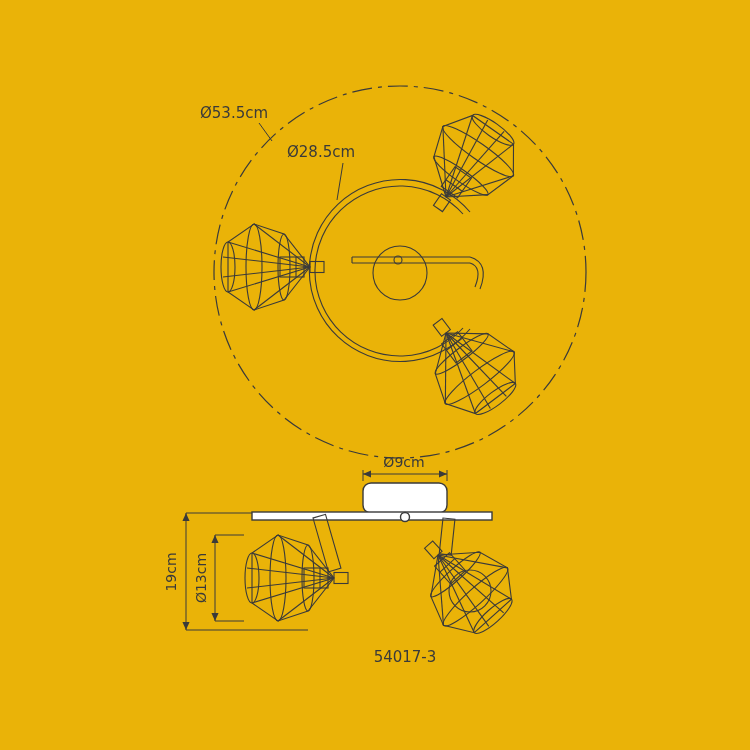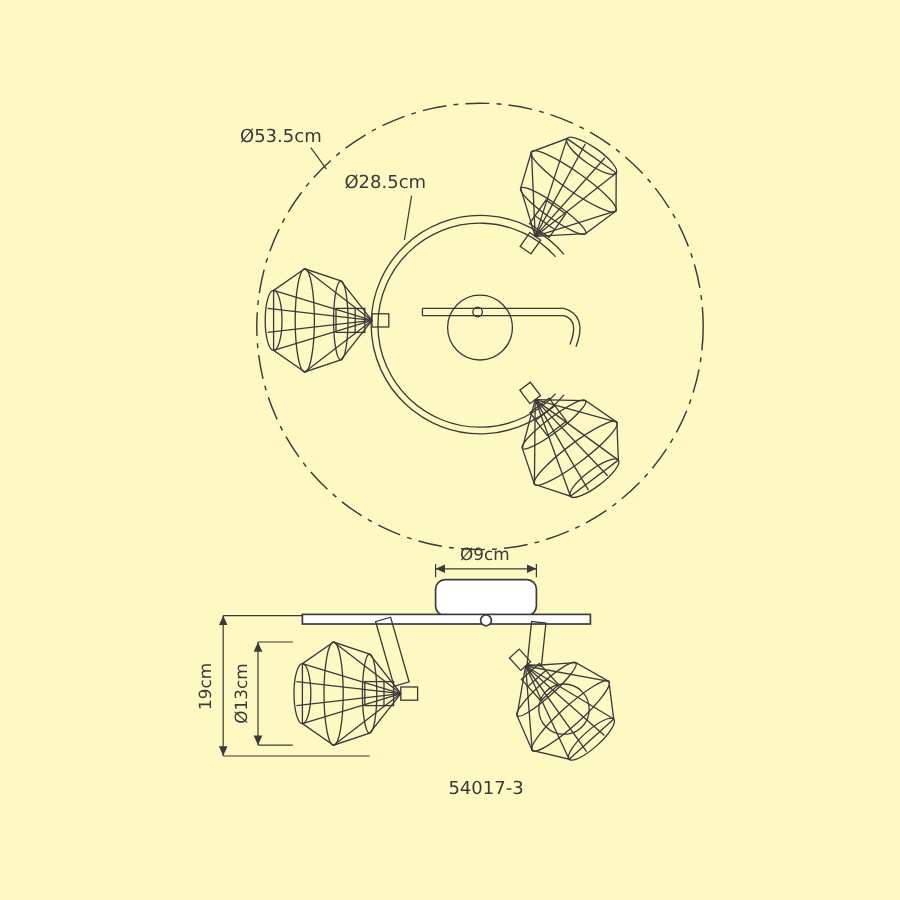--- a/index.html
+++ b/index.html
@@ -1,17 +1,17 @@
 <!DOCTYPE html>
 <html style="--line-color: #3a3a3a;"><head>
 <meta charset="utf-8">
 <style>
   html, body { margin: 0; padding: 0; background: #fff; }
   .stage {
-    width: 750px; height: 750px; background: #fef9c3;
+    width: 750px; height: 750px; background: #eab308;
     position: relative; overflow: hidden;
     font-family: "DejaVu Sans", "Liberation Sans", sans-serif;
   }
   svg { color: var(--line-color, #3a3a3a); display: block; }
   .thin { fill: none; stroke: currentColor; stroke-width: 1.1; }
   .dashdot { fill: none; stroke: currentColor; stroke-width: 1.2; stroke-dasharray: 20 6 4 6; }
   .dim  { fill: none; stroke: currentColor; stroke-width: 1; }
   .solidw { fill: #ffffff; stroke: currentColor; stroke-width: 1.4; }
   text { font: 15px "DejaVu Sans", "Liberation Sans", sans-serif; fill: currentColor; stroke: none; }
   .dimtext { font-size: 14px; }

